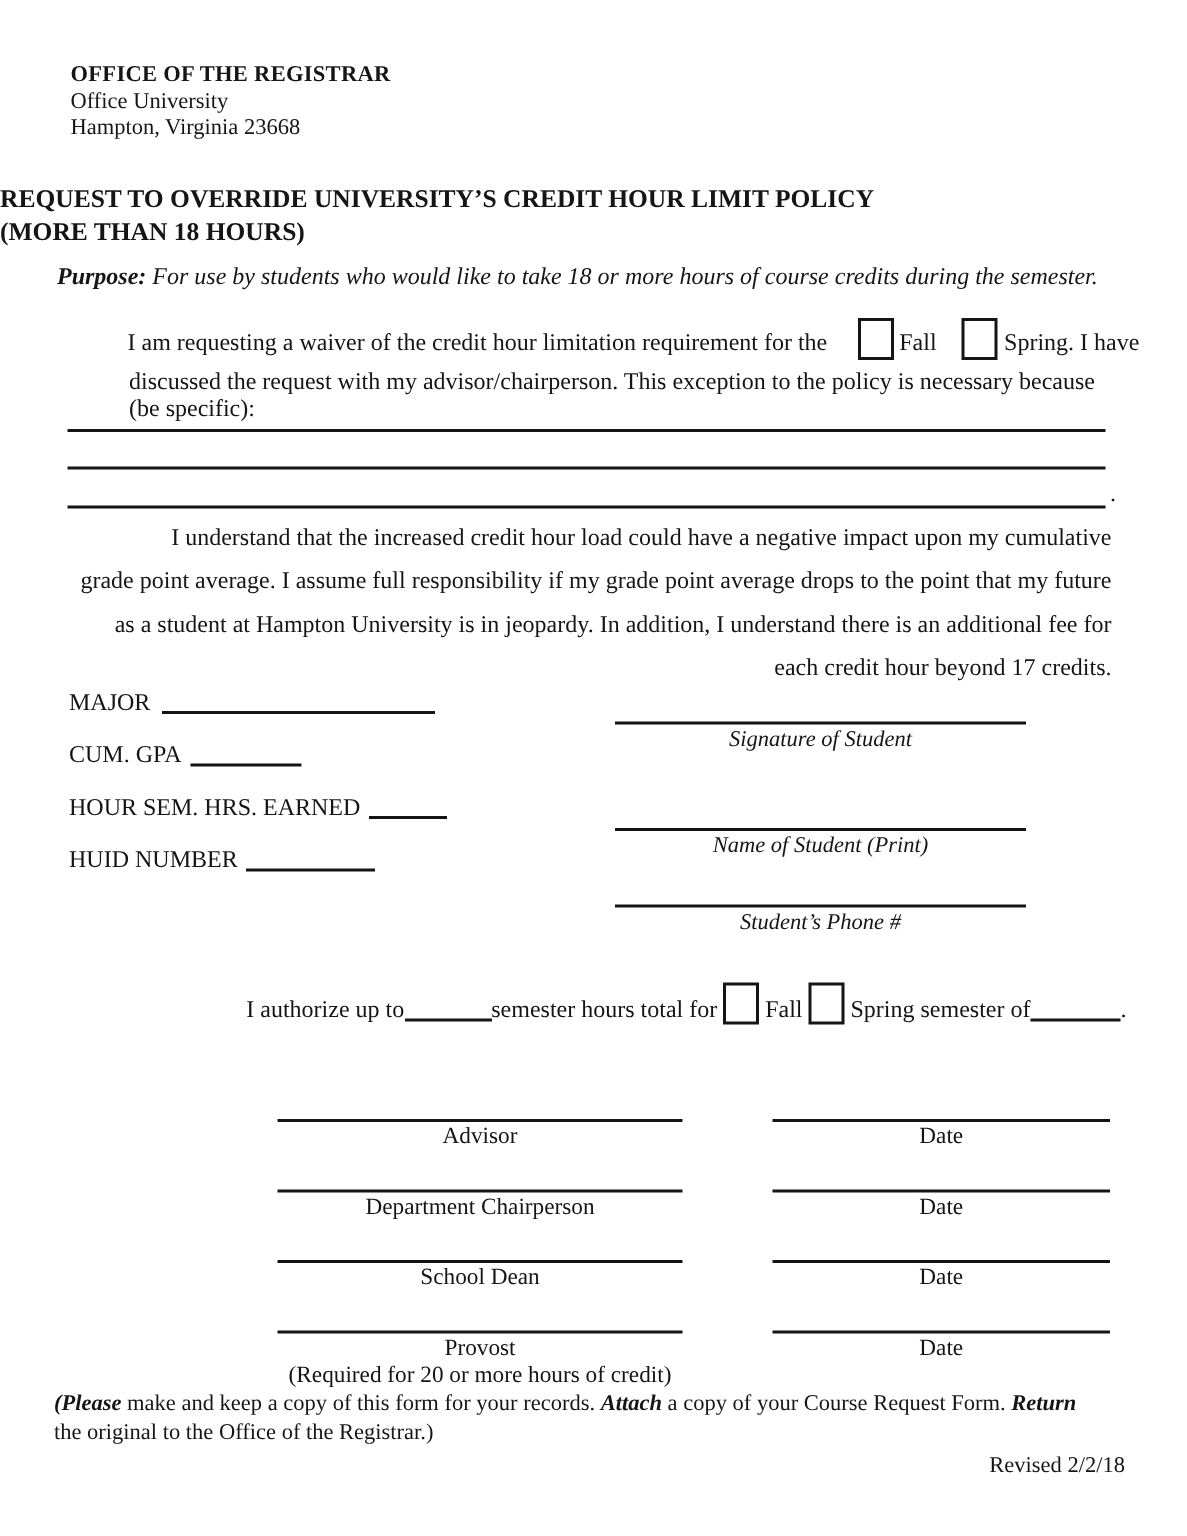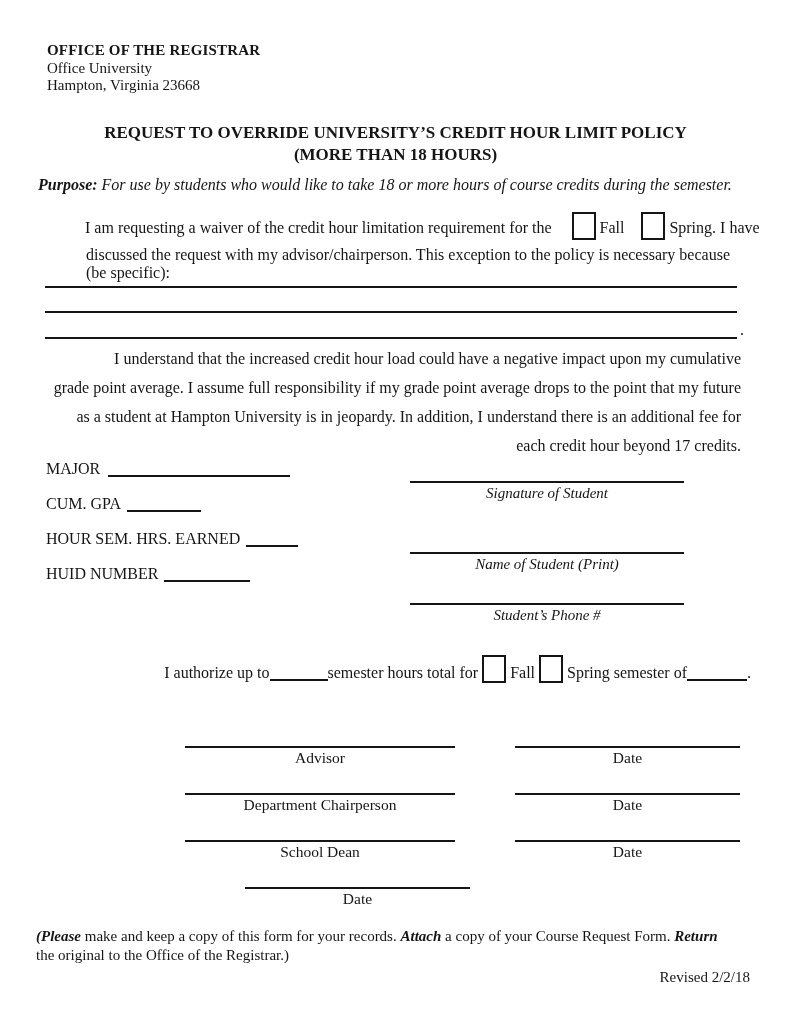--- a/index.html
+++ b/index.html
@@ -13,21 +13,21 @@
     overflow:hidden;
     box-sizing:border-box;
   }
   .abs { position:absolute; }
 
   
   .header { left:47px; top:42px; font-size:15px; line-height:17.5px; }
   .header .office { font-weight:bold; letter-spacing:0.2px; }
 
   
-  .title { left:0; right:0; top:122px; text-align:center; font-weight:bold; font-size:17px; line-height:22px; }
+  .title { left:0; right:0; top:122px; text-align:left; font-weight:bold; font-size:17px; line-height:22px; }
 
   
   .purpose { left:38px; right:50px; top:176px; font-style:italic; }
   .purpose .p-label { font-weight:bold; }
 
   
   .req-line1 { left:45px; right:50px; top:212px; white-space:nowrap; }
   .req-line1 .lead { padding-left:40px; }
   .req-line2 { left:40px; right:50px; top:246px;margin-left:46px; }
 
@@ -65,21 +65,21 @@
   .gap3 { margin-top:29px; }
 
   
   .auth { left:38px; right:40px; top:655px; white-space:nowrap;text-align:right; }
   .auth .cb { vertical-align:-5px; }
   .fl-auth1 { width:58px; }
   .fl-auth2 { width:60px; }
 
   
   .approvals { left:185px; width:555px; top:746px; }
-  .app-row { display:flex; margin-bottom:26px; }
+  .app-row { display:flex; margin-bottom:26px;justify-content:flex-end; }
   .app-left { width:270px; }
   .app-spacer { width:60px; }
   .app-right { width:225px; }
   .a-rule { border-top:2px solid #151515; height:0; }
   .a-label { text-align:center; font-size:15.5px; margin-top:1px; }
   .a-note { text-align:center; font-size:15.5px; }
 
   
   .footer { left:36px; right:52px; top:927px; font-size:15px; line-height:19px; }
   .footer b { font-weight:bold;font-style:italic; }
@@ -193,20 +193,25 @@
         <div class="a-label">School Dean</div>
       </div>
       <div class="app-spacer"></div>
       <div class="app-right">
         <div class="a-rule"></div>
         <div class="a-label">Date</div>
       </div>
     </div>
 
     <div class="app-row">
+      <div class="app-left">
+        <div class="a-rule"></div>
+        <div class="a-label">Provost</div>
+        <div class="a-note">(Required for 20 or more hours of credit)</div>
+      </div>
       <div class="app-spacer"></div>
       <div class="app-right">
         <div class="a-rule"></div>
         <div class="a-label">Date</div>
       </div>
     </div>
 
   </div>
 
   <div class="abs footer">

